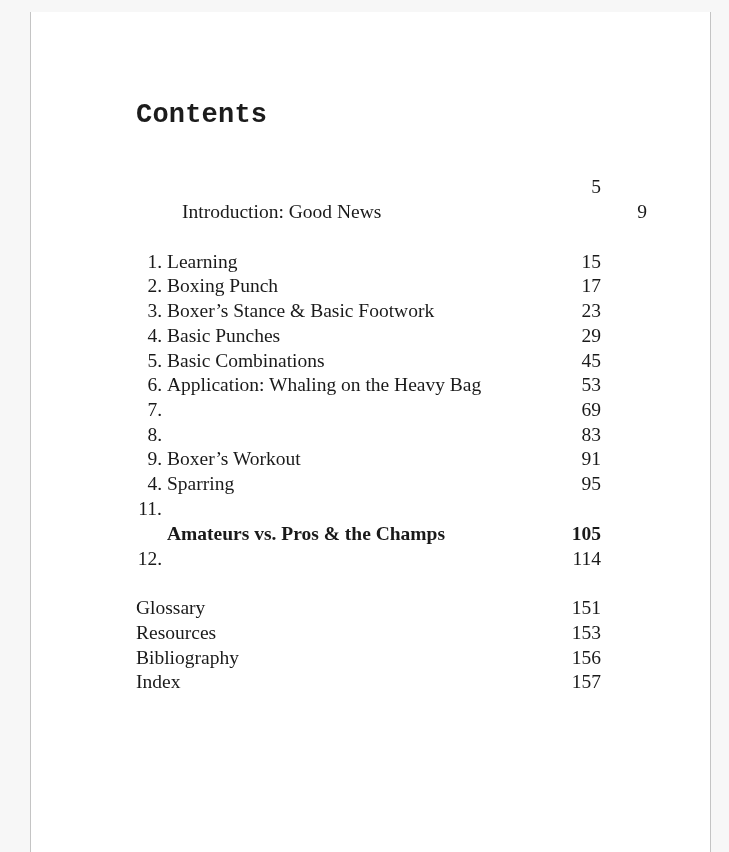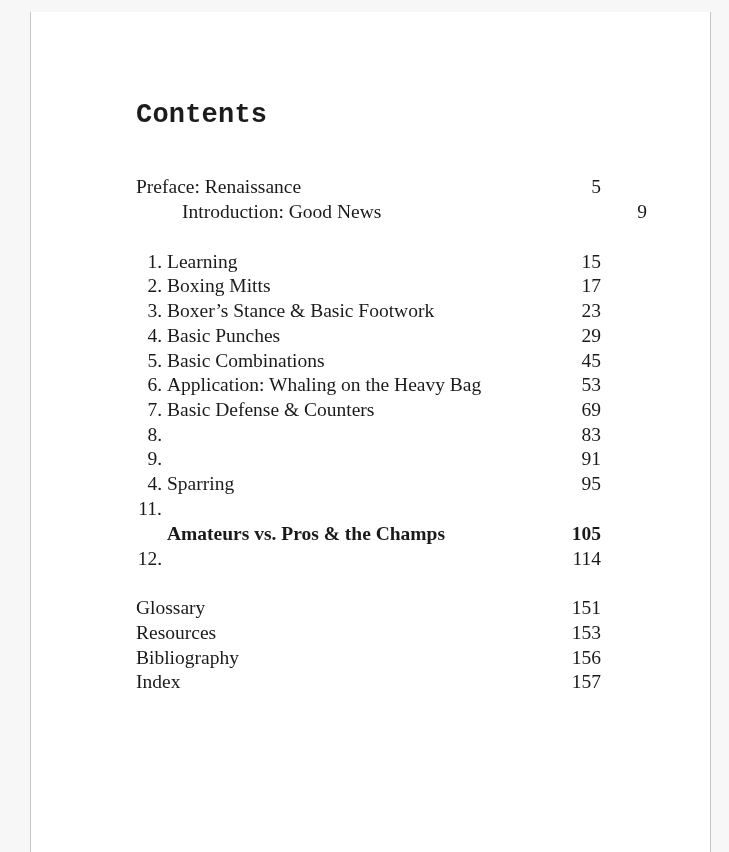--- a/index.html
+++ b/index.html
@@ -71,36 +71,35 @@
 </head>
 <body>
 
 <div class="page">
 
   <h1 class="title">Contents</h1>
 
   <div class="toc">
 
     <div class="row" style="top:163px;">
-      <span class="label">Preface: Renaissance</span>
       <span class="page-num">5</span>
     </div>
     <div class="row" style="top:188px;margin-left:46px;">
       <span class="label">Introduction: Good News</span>
       <span class="page-num">9</span>
     </div>
 
     <div class="row chapter" style="top:238px;">
       <span class="num">1.</span>
       <span class="label">Learning</span>
       <span class="page-num">15</span>
     </div>
     <div class="row chapter" style="top:262px;">
       <span class="num">2.</span>
-      <span class="label">Boxing Mitts</span>
+      <span class="label">Boxing Punch</span>
       <span class="page-num">17</span>
     </div>
     <div class="row chapter" style="top:287px;">
       <span class="num">3.</span>
       <span class="label">Boxer’s Stance &amp; Basic Footwork</span>
       <span class="page-num">23</span>
     </div>
     <div class="row chapter" style="top:312px;">
       <span class="num">4.</span>
       <span class="label">Basic Punches</span>
@@ -111,29 +110,29 @@
       <span class="label">Basic Combinations</span>
       <span class="page-num">45</span>
     </div>
     <div class="row chapter" style="top:361px;">
       <span class="num">6.</span>
       <span class="label">Application: Whaling on the Heavy Bag</span>
       <span class="page-num">53</span>
     </div>
     <div class="row chapter" style="top:386px;">
       <span class="num">7.</span>
-      <span class="label">Basic Defense &amp; Counters</span>
       <span class="page-num">69</span>
     </div>
     <div class="row chapter" style="top:411px;">
       <span class="num">8.</span>
       <span class="page-num">83</span>
     </div>
     <div class="row chapter" style="top:435px;">
       <span class="num">9.</span>
+      <span class="label">Boxer’s Workout</span>
       <span class="page-num">91</span>
     </div>
     <div class="row chapter" style="top:460px;">
       <span class="num">4.</span>
       <span class="label">Sparring</span>
       <span class="page-num">95</span>
     </div>
     <div class="row chapter" style="top:485px;">
       <span class="num">11.</span>
     </div>

